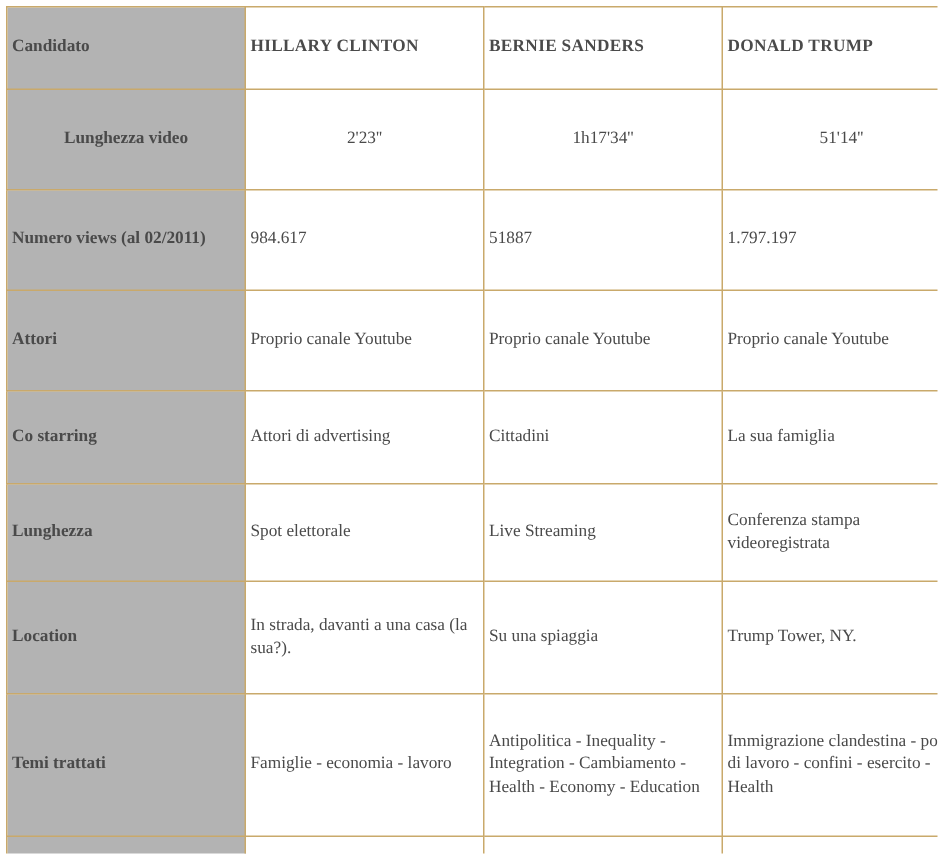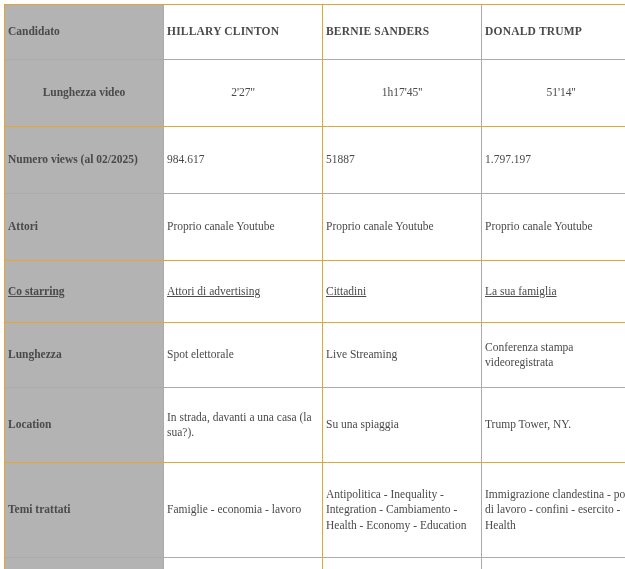--- a/index.html
+++ b/index.html
@@ -50,46 +50,46 @@
   td.cell {
     width: 152px;
   }
   .multiline {
     white-space: pre-line;
   }
   tr.r-candidato td { height: 38px; }
   tr.r-lunghezza td { height: 50px; text-align: center; }
   tr.r-views td { height: 50px; }
   tr.r-canale td { height: 50px; }
-  tr.r-costarring td { height: 45px; text-decoration: underline; }
+  tr.r-costarring td { height: 45px; }
   tr.r-technique td { height: 48px; }
   tr.r-location td { height: 58px; }
   tr.r-temi td { height: 78px; }
   tr.r-comments td { height: 58px; }
 </style>
 </head>
 <body>
 
 <div class="table-wrap">
   <table class="comparison">
     <tbody>
       <tr class="r-candidato">
         <td class="row-header">Candidato</td>
         <td class="cell col-header">HILLARY CLINTON</td>
         <td class="cell col-header">BERNIE SANDERS</td>
         <td class="cell col-header">DONALD TRUMP</td>
       </tr>
       <tr class="r-lunghezza">
         <td class="row-header">Lunghezza video</td>
-        <td class="cell">2'27''</td>
-        <td class="cell">1h17'45''</td>
+        <td class="cell">2'23''</td>
+        <td class="cell">1h17'34''</td>
         <td class="cell">51'14''</td>
       </tr>
       <tr class="r-views">
-        <td class="row-header">Numero views (al 02/2025)</td>
+        <td class="row-header">Numero views (al 02/2011)</td>
         <td class="cell">984.617</td>
         <td class="cell">51887</td>
         <td class="cell">1.797.197</td>
       </tr>
       <tr class="r-canale">
         <td class="row-header">Attori</td>
         <td class="cell">Proprio canale Youtube</td>
         <td class="cell">Proprio canale Youtube</td>
         <td class="cell">Proprio canale Youtube</td>
       </tr>

